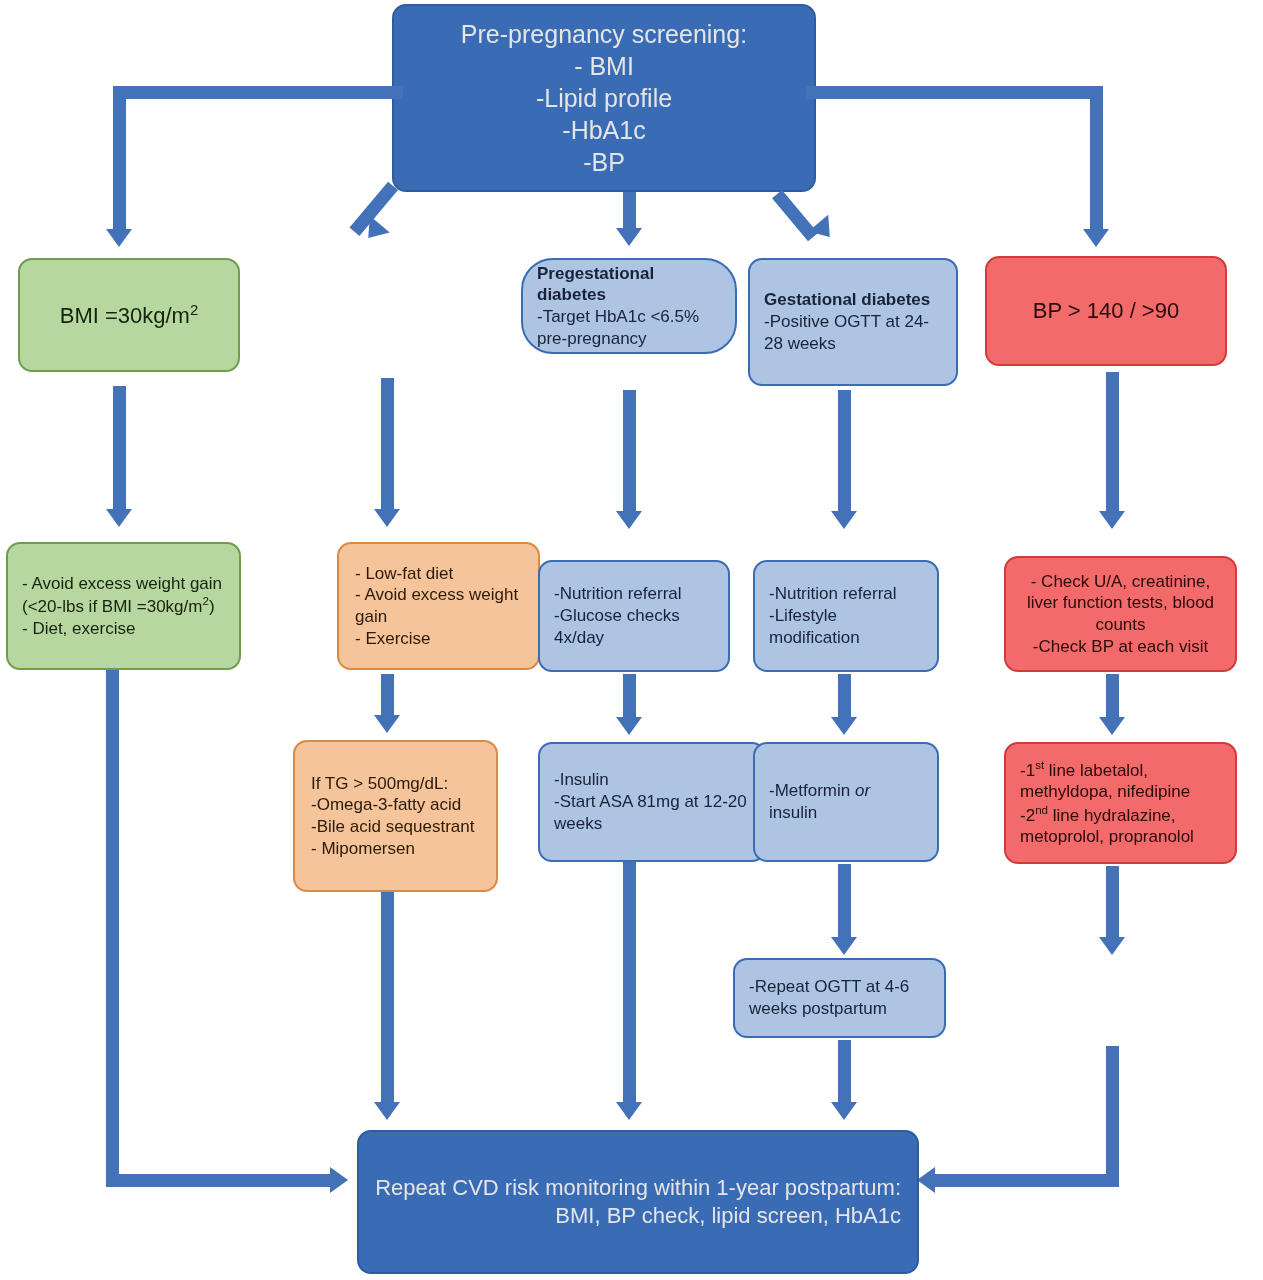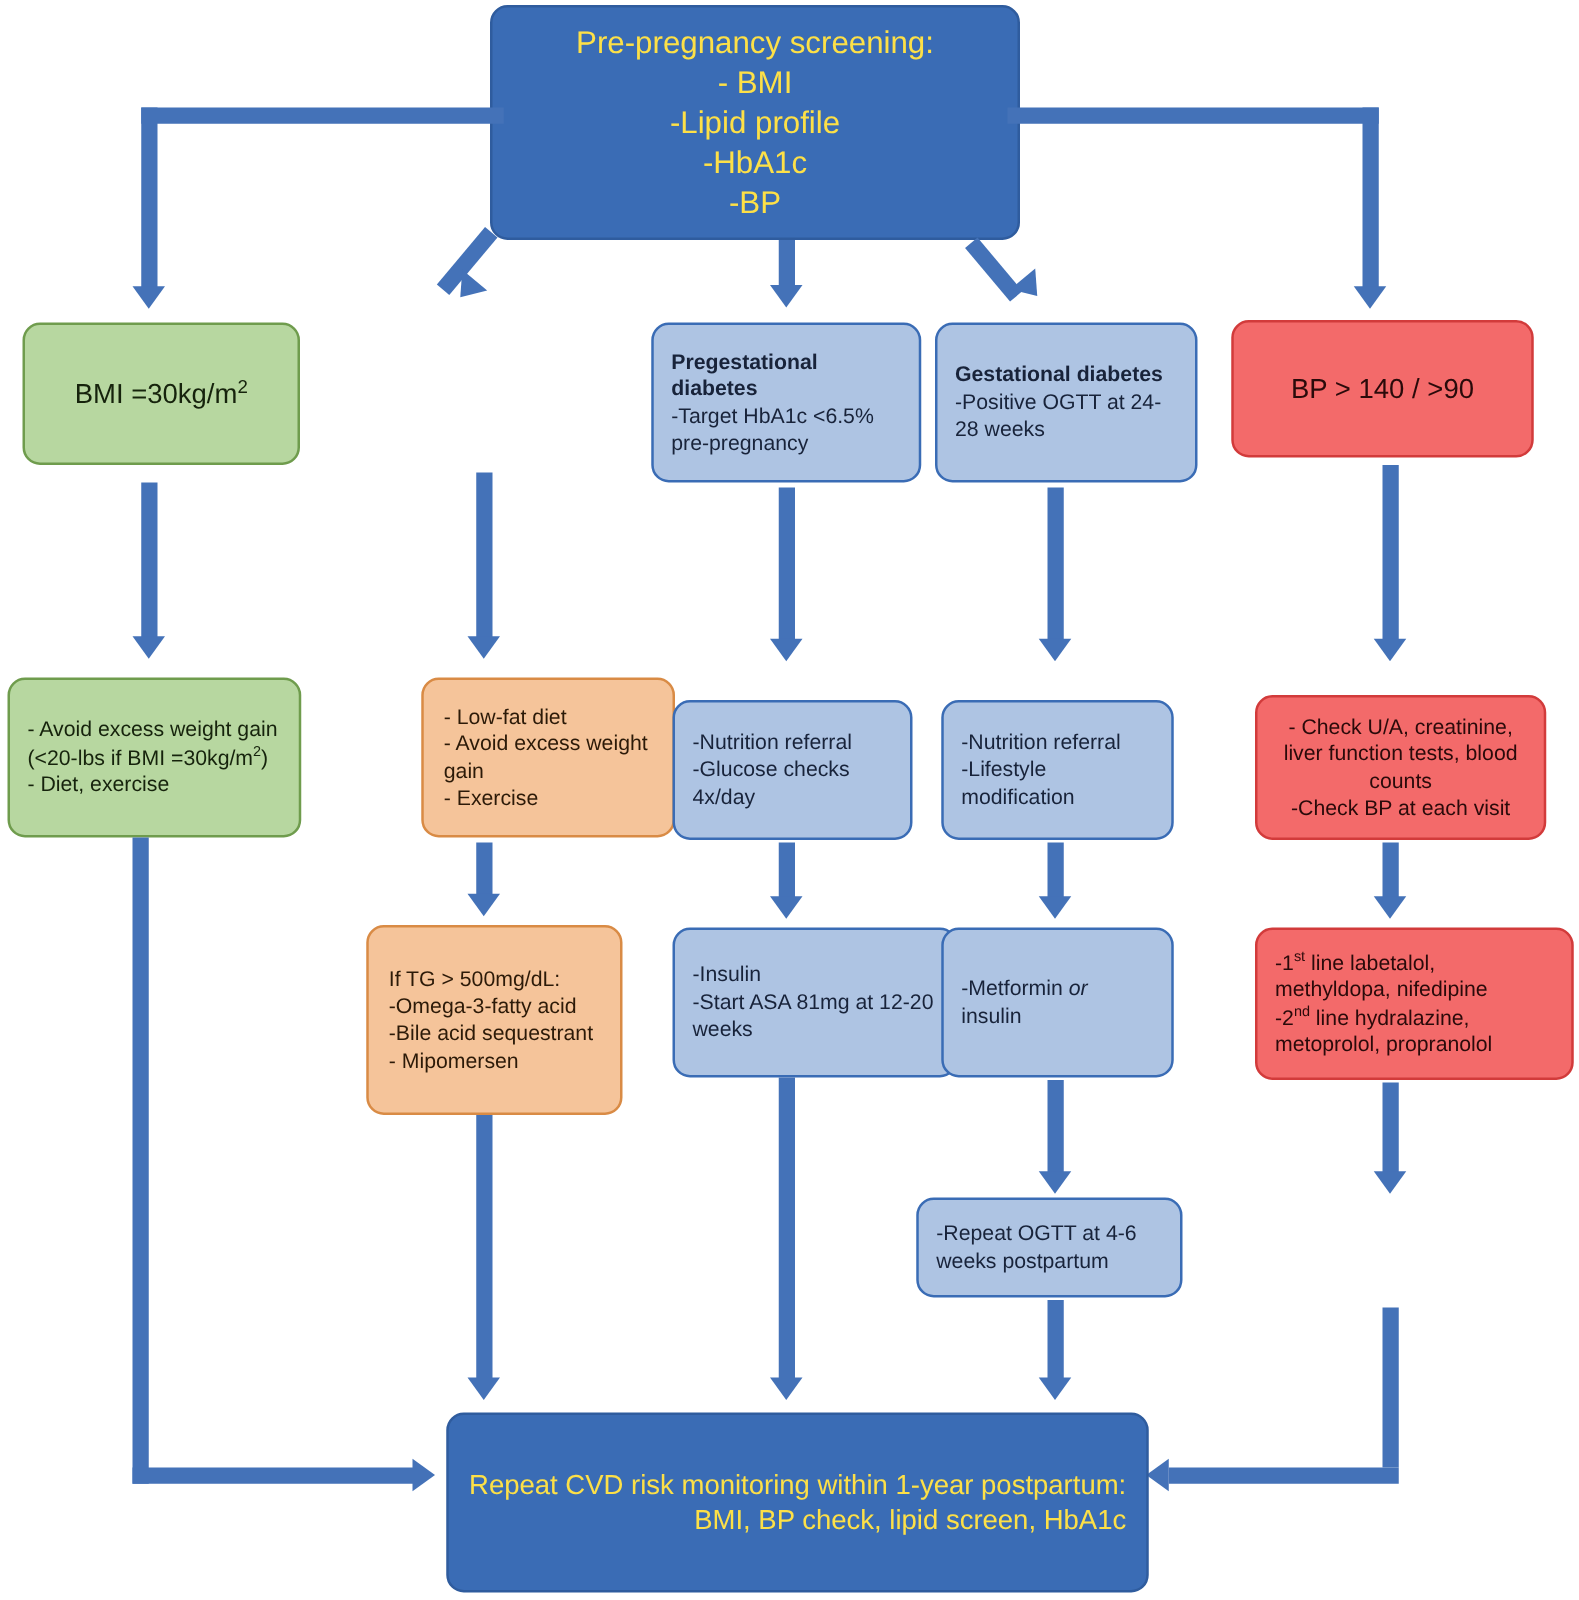--- a/index.html
+++ b/index.html
@@ -18,21 +18,21 @@
     border-radius:14px;
     display:flex;
     flex-direction:column;
     justify-content:center;
     line-height:1.28;
     white-space:pre-line;
   }
   .node .txt{display:block;}
 
   
-  .blue-dark{background:#3a6cb5;border:2px solid #2f5c9e;color:#fde047;}
+  .blue-dark{background:#3a6cb5;border:2px solid #2f5c9e;color:#e5e5e5;}
   .blue-light{background:#aec4e3;border:2px solid #3a6cb5;color:#18233a;}
   .green{background:#b7d7a0;border:2px solid #6f9c4d;color:#16230c;}
   .orange{background:#f5c49a;border:2px solid #d98b45;color:#2c1a08;}
   .red{background:#f36a6a;border:2px solid #d23b3b;color:#2a0a0a;}
 
   .center{text-align:center;}
   .left{text-align:left;}
 
   .title-lg{font-size:25px;}
   .title-md{font-size:22px;}
@@ -91,21 +91,21 @@
   <div class="head-down" style="left:616px;top:228px;"></div>
 
   <div class="diag" style="left:782px;top:190px;width:56px;height:13px;transform:rotate(50deg);"></div>
   <div class="head-down" style="left:811px;top:221px;transform:rotate(-40deg);"></div>
 
   <div class="node green center title-md" style="left:18px;top:258px;width:222px;height:114px;padding:8px 10px;">
     <span class="txt"><span>BMI =30kg/m</span><sup>2</sup></span>
   </div>
 
 
-  <div class="node blue-light left body-md" style="left:521px;top:258px;width:216px;height:128px;padding:12px 14px;">
+  <div class="node blue-light left body-md" style="left:521px;top:258px;width:216px;height:96px;padding:12px 14px;border-radius:32px;">
     <span class="txt bold">Pregestational diabetes</span>
     <span class="txt">-Target HbA1c &lt;6.5% pre-pregnancy</span>
   </div>
 
   <div class="node blue-light left body-md" style="left:748px;top:258px;width:210px;height:128px;padding:12px 14px;">
     <span class="txt bold">Gestational diabetes</span>
     <span class="txt">-Positive OGTT at 24-28 weeks</span>
   </div>
 
   <div class="node red center title-md" style="left:985px;top:256px;width:242px;height:110px;padding:8px 10px;">
@@ -175,21 +175,21 @@
   <div class="node blue-light left body-md" style="left:538px;top:742px;width:228px;height:120px;padding:0 14px;">
     <span class="txt">-Insulin
 -Start ASA 81mg at 12-20 weeks</span>
   </div>
 
   <div class="node blue-light left body-md" style="left:753px;top:742px;width:186px;height:120px;padding:10px 14px;">
     <span class="txt"><span>-Metformin </span><span class="ital">or</span><span>
 insulin</span></span>
   </div>
 
-  <div class="node red left body-md" style="left:1004px;top:742px;width:255px;height:122px;padding:10px 14px;">
+  <div class="node red left body-md" style="left:1004px;top:742px;width:233px;height:122px;padding:10px 14px;">
     <span class="txt"><span>-1</span><sup>st</sup><span> line labetalol, methyldopa, nifedipine
 -2</span><sup>nd</sup><span> line hydralazine, metoprolol, propranolol</span></span>
   </div>
 
   <div class="shaft" style="left:838px;top:864px;width:13px;height:75px;"></div>
   <div class="head-down" style="left:831px;top:937px;"></div>
 
   <div class="shaft" style="left:1106px;top:866px;width:13px;height:73px;"></div>
   <div class="head-down" style="left:1099px;top:937px;"></div>
 

